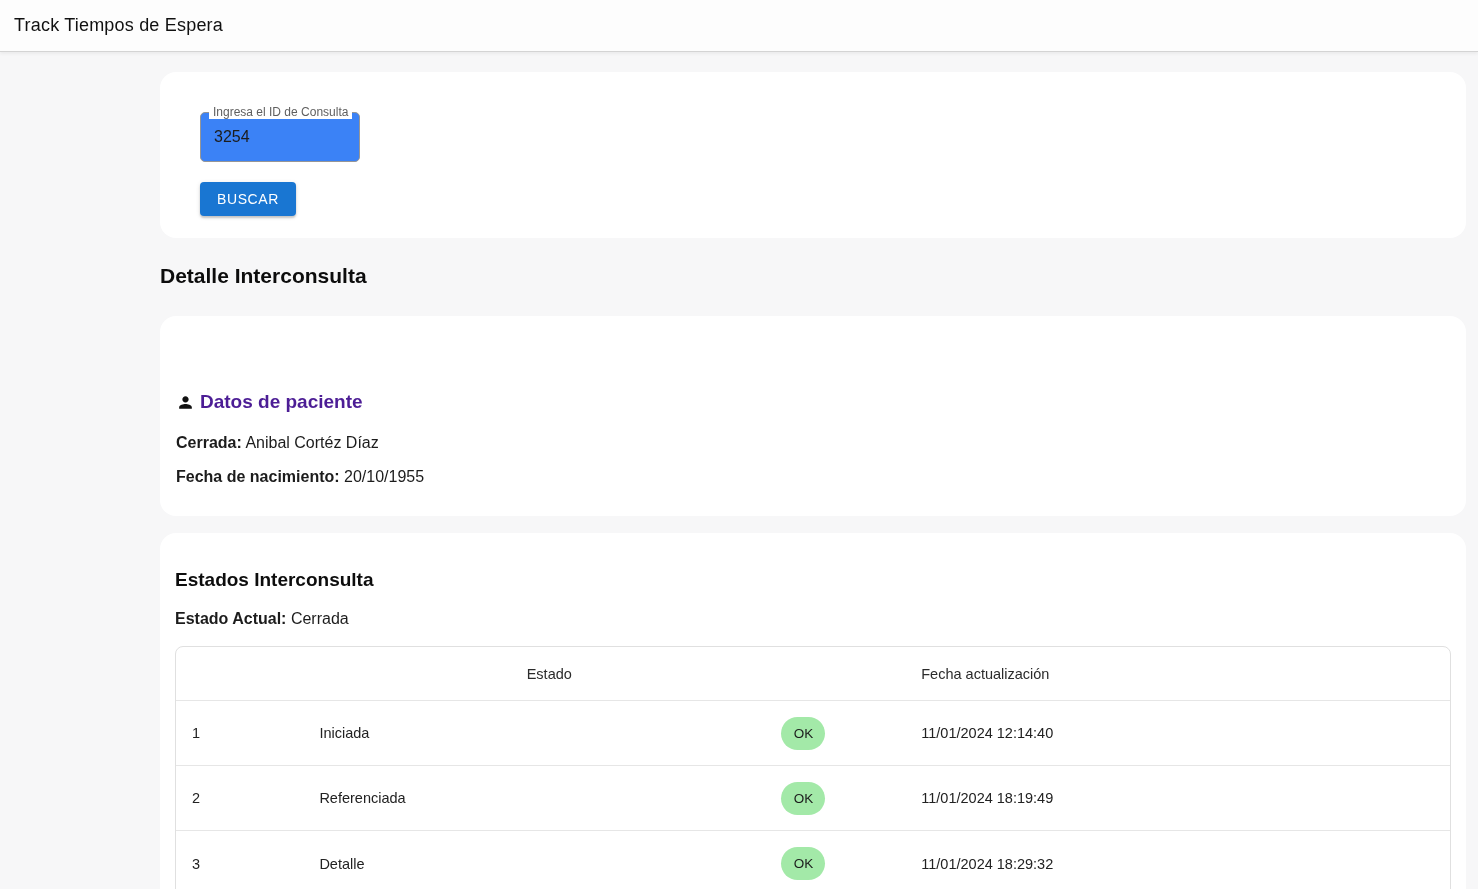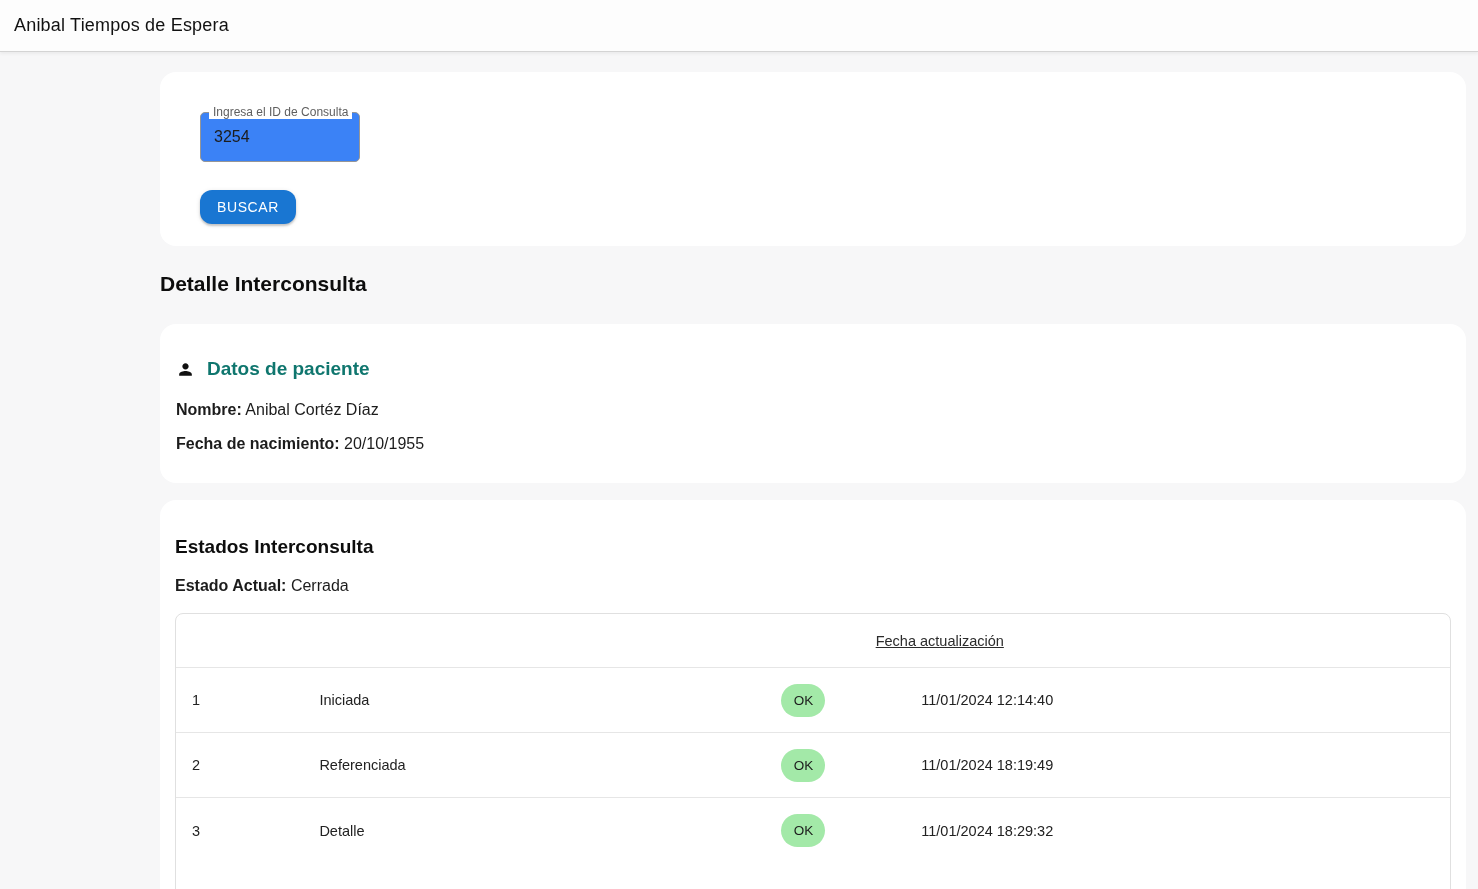--- a/index.html
+++ b/index.html
@@ -64,26 +64,26 @@
     top: -7px;
     left: 9px;
     background: #fff;
     padding: 0 4px;
     font-size: 12px;
     color: #5f5f5f;
     line-height: 14px;
     white-space: nowrap;
   }
   .btn-primary {
-    margin-top: 28px;
+    margin-top: 20px;
     display: inline-block;
     background: #1976d2;
     color: #fff;
     border: none;
-    border-radius: 12px;
+    border-radius: 4px;
     padding: 9px 17px;
     font-size: 14px;
     font-weight: 500;
     font-family: inherit;
     letter-spacing: 0.6px;
     text-transform: uppercase;
     cursor: pointer;
     box-shadow: 0 2px 2px rgba(0,0,0,0.18), 0 1px 5px rgba(0,0,0,0.10);
   }
 
@@ -94,25 +94,26 @@
     line-height: 24px;
     font-weight: 700;
     color: #0d0d0d;
   }
 
   
   .card-patient { padding: 34px 16px 29px 16px; }
   .card-title-row {
     display: flex;
     align-items: center;
-    gap: 12px;
+    gap: 5px;
     font-size: 19px;
     line-height: 22px;
     font-weight: 700;
-    color: #0f766e;
+    color: #4c1d95;
+    margin-top: 41px;
   }
   .person-icon { width: 19px; height: 19px; flex: 0 0 auto; margin-top: 1px; }
   .field-line {
     margin-top: 14px;
     font-size: 16px;
     line-height: 20px;
     color: #1c1c1c;
   }
   .field-line:first-of-type { margin-top: 20px; }
   .field-line b { font-weight: 700; }
@@ -150,40 +151,40 @@
   }
   .tr:last-child { border-bottom: none; }
   .tr-head { height: 54px; color: #2b2b2b; }
   .c-num   { flex: 0 0 10%;   padding-left: 16px; }
   .c-name  { flex: 0 0 30%;   padding-left: 16px; }
   .c-badge { flex: 0 0 18.5%; display: flex; justify-content: center; }
   .c-date  { flex: 1; text-align: left; }
   .h-blank  { flex: 0 0 10%; }
   .h-estado { flex: 0 0 38.6%; text-align: center; }
   .h-spacer { flex: 0 0 9.9%; }
-  .h-fecha  { flex: 1; text-align: center; text-decoration: underline; }
+  .h-fecha  { flex: 1; text-align: left; }
   .badge-ok {
     background: #a3e9a8;
     color: #1c1c1c;
     border-radius: 17px;
     height: 33px;
     min-width: 44px;
     padding: 0 12px;
     display: inline-flex;
     align-items: center;
     justify-content: center;
     font-size: 13.5px;
   }
   .tr-partial { height: 65px; border-bottom: none; }
 </style>
 <title>Track Tiempos de Espera</title></head>
 <body>
 
 <header class="appbar">
-  <span class="appbar-title">Anibal Tiempos de Espera</span>
+  <span class="appbar-title">Track Tiempos de Espera</span>
 </header>
 
 <main class="content">
 
   <section class="card card-search">
     <div class="field-outlined">
       <span class="field-label">Ingresa el ID de Consulta</span>
       <input type="text" value="3254" style="">
     </div>
     <button class="btn-primary">BUSCAR</button>
@@ -192,39 +193,40 @@
   <h1 class="page-heading">Detalle Interconsulta</h1>
 
   <section class="card card-patient">
     <div class="card-title-row">
       <svg class="person-icon" viewBox="0 0 24 24" fill="#111" aria-hidden="true">
         <path d="M12 12c2.21 0 4-1.79 4-4s-1.79-4-4-4-4 1.79-4 4 1.79 4 4 4zm0 2c-2.67 0-8 1.34-8 4v2h16v-2c0-2.66-5.33-4-8-4z"></path>
       </svg>
       <span>Datos de paciente</span>
     </div>
     <p class="field-line">
-      <b>Nombre:</b>
+      <b>Cerrada:</b>
       <span>Anibal Cortéz Díaz</span>
     </p>
     <p class="field-line">
       <b>Fecha de nacimiento:</b>
       <span>20/10/1955</span>
     </p>
   </section>
 
   <section class="card card-states">
     <h2 class="states-title">Estados Interconsulta</h2>
     <p class="current-state">
       <b>Estado Actual:</b>
       <span>Cerrada</span>
     </p>
 
     <div class="tbl">
       <div class="tr tr-head">
         <div class="h-blank"></div>
+        <div class="h-estado">Estado</div>
         <div class="h-spacer"></div>
         <div class="h-fecha">Fecha actualización</div>
       </div>
       <div id="rows-container">
   <div class="tr">
     <div class="c-num">1</div>
     <div class="c-name">Iniciada</div>
     <div class="c-badge">
       <span class="badge-ok">OK</span>
     </div>

